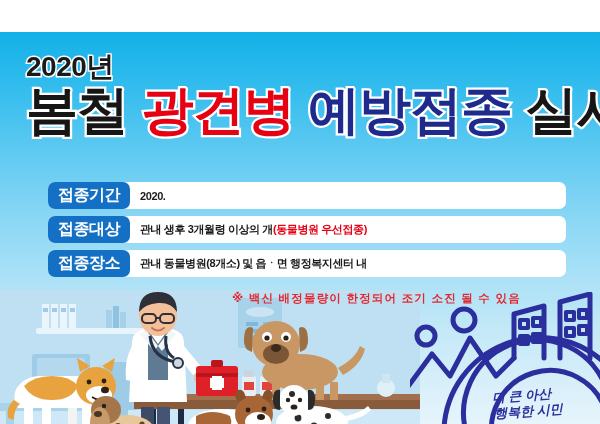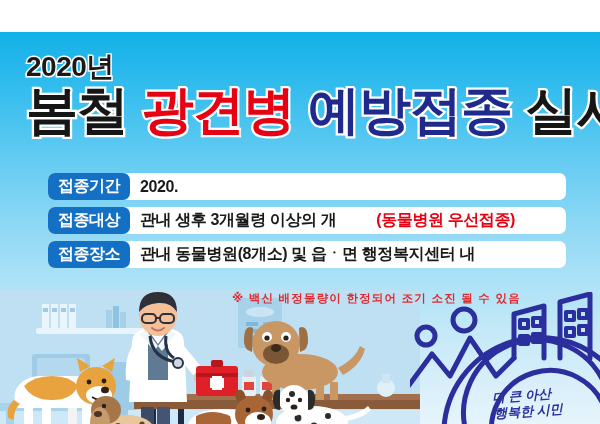--- a/index.html
+++ b/index.html
@@ -60,21 +60,21 @@
     paint-order: stroke fill;
   }
   .t-black { color: #161616; }
   .t-red   { color: #e60213; }
   .t-navy  { color: #1f2a8c; }
 
   
   .info-rows {
     position: absolute;
     left: 48px;
-    top: 141px;
+    top: 150px;
     width: 518px;
   }
   .info-row {
     position: relative;
     height: 27px;
     margin-bottom: 7px;
     display: flex;
     align-items: stretch;
   }
   .row-card {
@@ -101,26 +101,25 @@
     padding: 0 9px;
     min-width: 82px;
     box-sizing: border-box;
   }
   .row-text {
     position: relative;
     z-index: 2;
     display: flex;
     align-items: center;
     padding-left: 10px;
-    font-size: 16px;
+    font-size: 11px;
     font-weight: bold;
     color: #1a1a1a;
     letter-spacing: -0.4px;
     white-space: nowrap;
-    gap: 40px;
   }
   .row-text .hl { color: #e60213; }
 
   
   .note {
     position: absolute;
     left: 232px;
     top: 259px;
     font-size: 11.5px;
     font-weight: bold;

